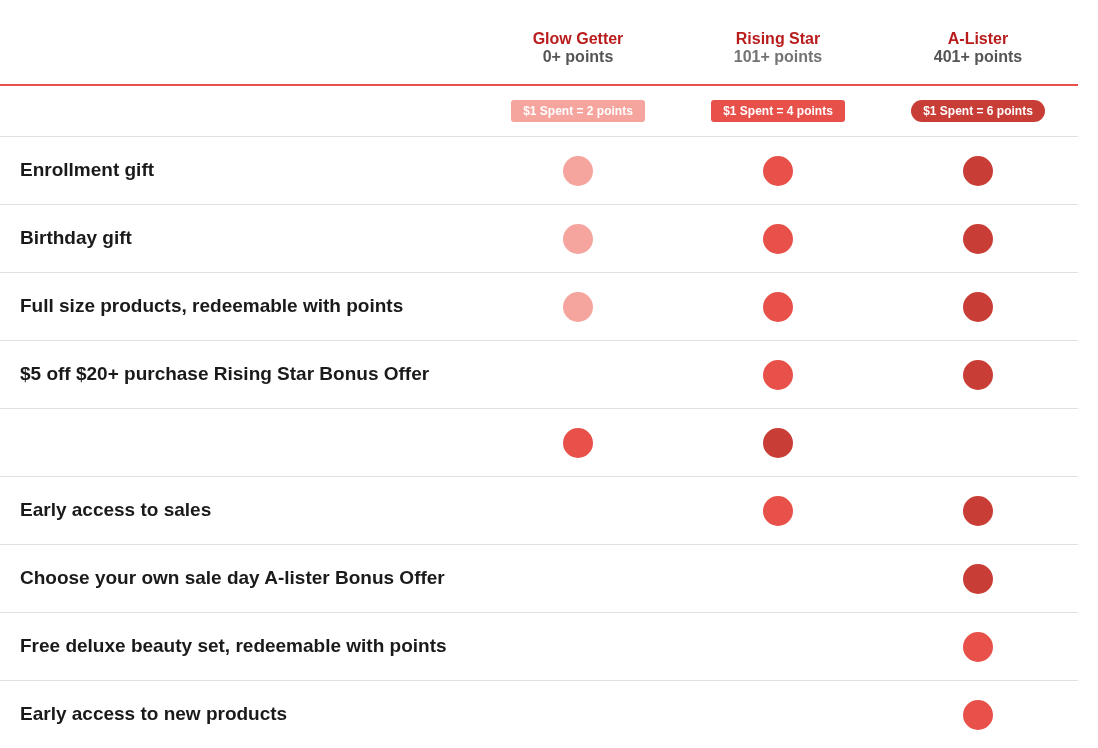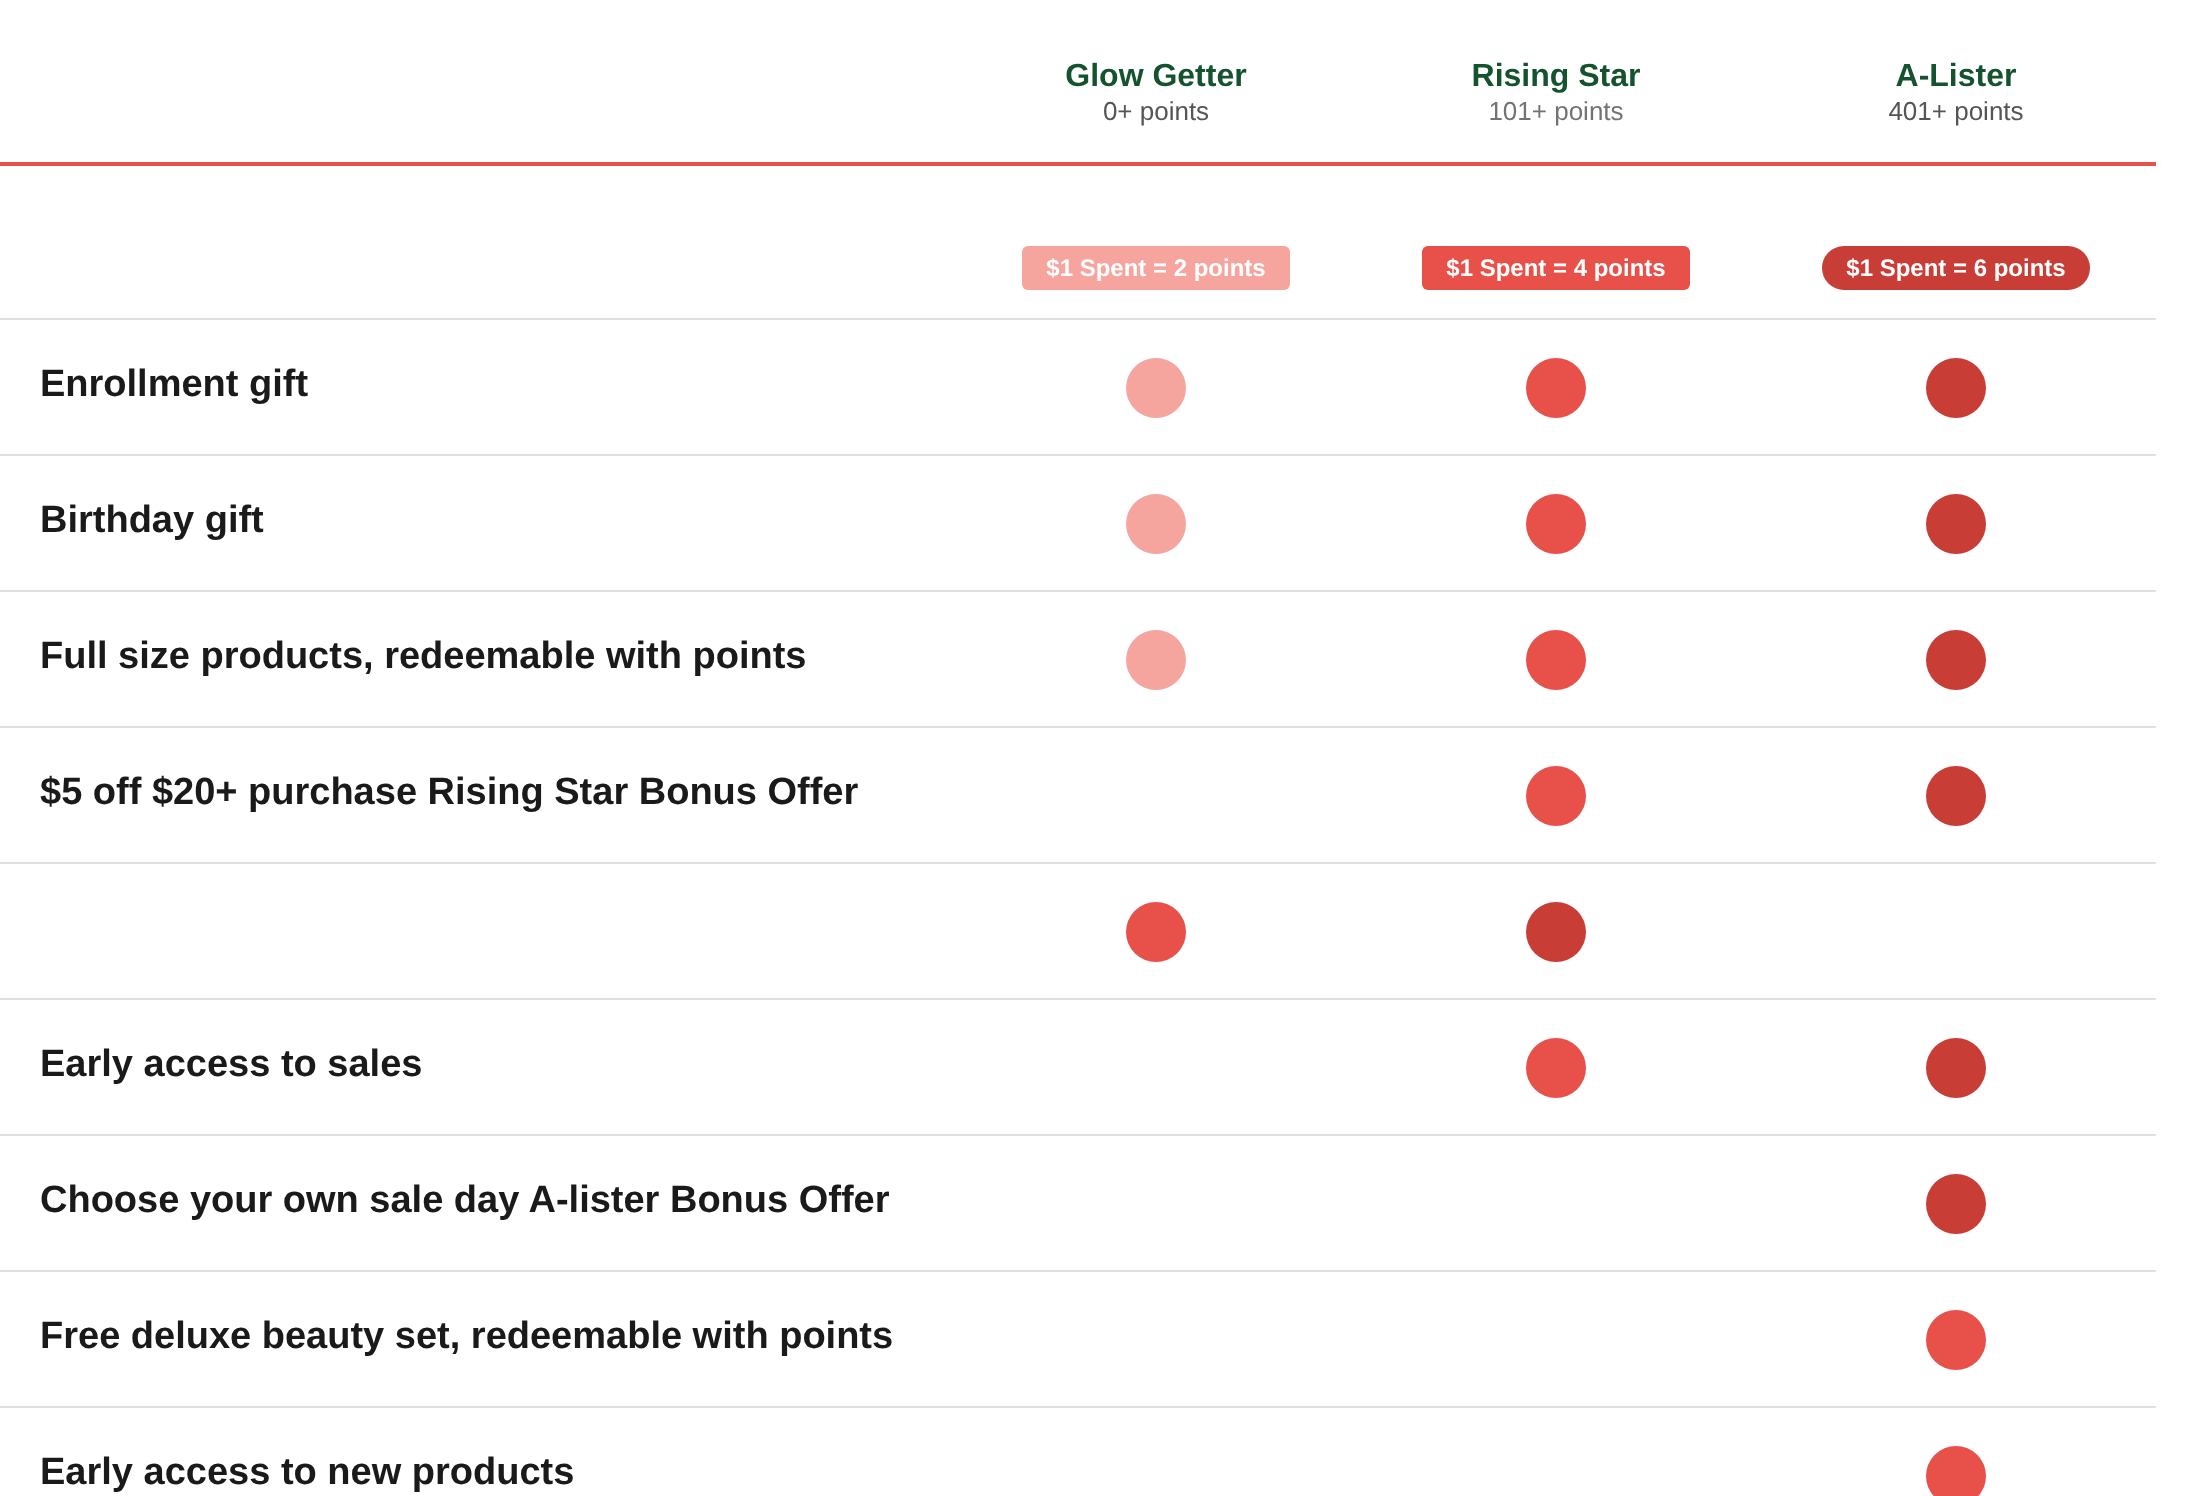--- a/index.html
+++ b/index.html
@@ -28,27 +28,28 @@
     }
     .tier-header .empty { }
     .tier-col-header {
       text-align: center;
       padding: 10px 0;
     }
     .tier-name {
       font-weight: bold;
       font-size: 16px;
       display: block;
-      color: #14532d;
+      color: #b91c1c;
       text-align: center;
     }
     .tier-points {
-      font-size: 13px;
+      font-size: 16px;
       color: #555;
       display: block;
+      font-weight: bold;
     }
     .tier-points.rising-star {
       color: #737373;
     }
     
     .points-badge-row {
       display: grid;
       grid-template-columns: 1fr 200px 200px 200px;
       padding: 14px 0;
       border-bottom: 1px solid #e0e0e0;
@@ -56,21 +57,20 @@
     .points-badge {
       text-align: center;
     }
     .badge {
       display: inline-block;
       padding: 4px 12px;
       border-radius: 3px;
       font-size: 12px;
       font-weight: 600;
       color: #fff;
-      margin-top: 26px;
     }
     .badge-light { background-color: #f5a49e; }
     .badge-medium { background-color: #e8504a; }
     .badge-dark { background-color: #c93d37; border-radius: 11px; }
 
     
     .benefit-row {
       display: grid;
       grid-template-columns: 1fr 200px 200px 200px;
       border-bottom: 1px solid #e0e0e0;

